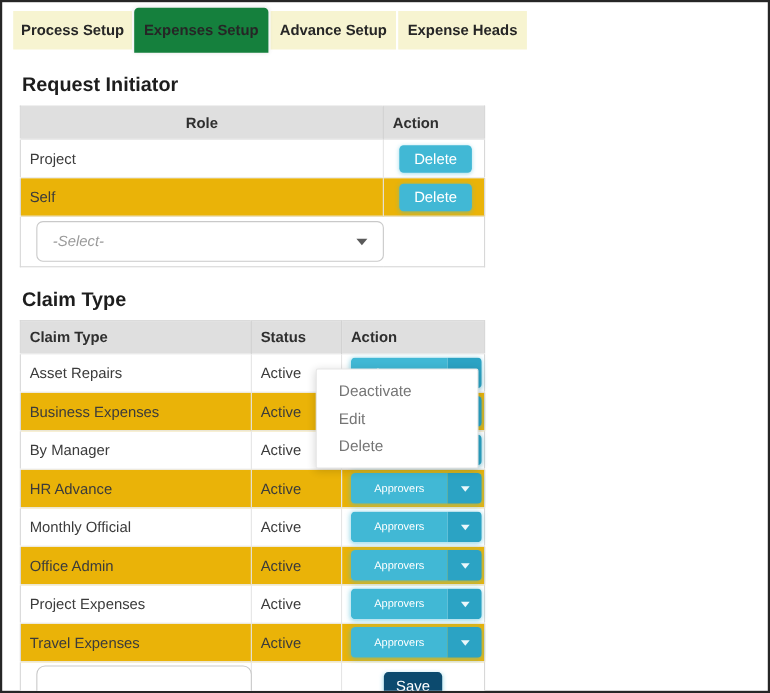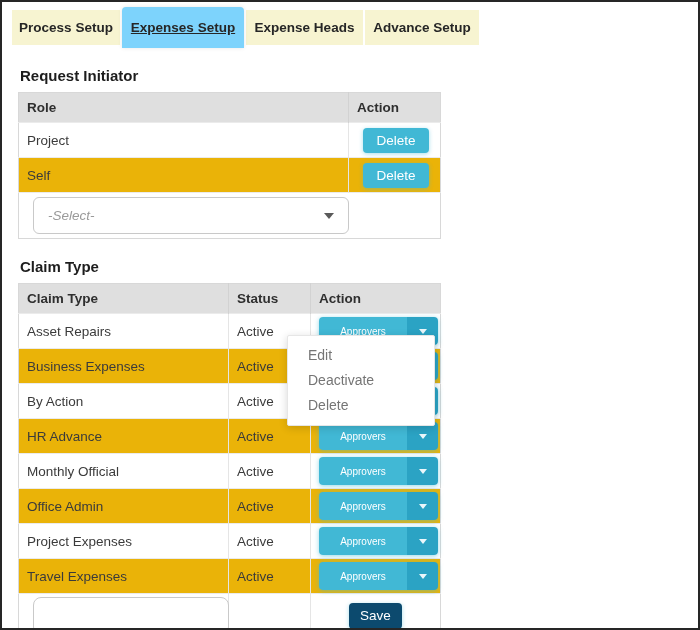--- a/index.html
+++ b/index.html
@@ -12,45 +12,45 @@
   }
 
   
   .tabbar{ display:flex; gap:2px; padding:8px 0 0 10px; height:46px; }
   .tab{
     background:#f7f4d1; color:#262626; font-weight:bold; font-size:13.5px;
     height:35px; line-height:35px; text-align:center; cursor:pointer; white-space:nowrap;
   }
   .tab.t0{ width:108px; } .tab.t1{ width:122px; } .tab.t2{ width:114px; } .tab.t3{ width:117px; }
   .tab.active{
-    background:#7dd3fc; height:41px; line-height:41px; margin-top:-3px;
+    background:#15803d; height:41px; line-height:41px; margin-top:-3px;
     border-radius:4px 4px 0 0; box-shadow:0 0 4px rgba(0,0,0,.10);
-    position:relative; z-index:2;text-decoration:underline;
+    position:relative; z-index:2;
   }
 
   
   .content{ padding:0 0 0 16px; }
-  h3.section{ font-size:15px; color:#1d1d1d; margin:19px 0 8px 2px; }
+  h3.section{ font-size:18px; color:#1d1d1d; margin:19px 0 8px 2px; }
 
   table.tbl{ border-collapse:collapse; width:422px; background:#fff;
              border:1px solid #d8d8d8; table-layout:fixed; }
   table.tbl th{
     background:#dfdfdf; color:#2f2f2f; font-size:13.5px; font-weight:bold;
     text-align:left; height:30px; padding:0 8px; border-right:1px solid #d2d2d2;
   }
   table.tbl th:last-child{ border-right:none; }
   table.tbl td{
     font-size:13.5px; color:#3b3b3b; height:35px; padding:0 8px;
     border-top:1px solid #ebebeb; border-right:1px solid #e5e5e5;
   }
   table.tbl td:last-child{ border-right:none; }
   table.tbl tbody tr.alt{ background:#eab308; }
 
   
-  .tbl-roles .col-role{ width:330px; } .tbl-roles .col-action{ width:92px; }
+  .tbl-roles .col-role{ width:330px;text-align:center; } .tbl-roles .col-action{ width:92px; }
   .tbl-roles td.action-cell{ padding-left:14px; }
   .tbl-roles tr.select-row td{ height:46px; }
 
   .btn-delete{
     display:inline-block; width:66px; height:25px; line-height:25px; text-align:center;
     background:#41b8d5; color:#fff; font-size:13.5px; border:none; border-radius:4px;
     cursor:pointer; box-shadow:0 1px 4px rgba(65,184,213,.45);
     font-family:"Liberation Sans", sans-serif;
   }
 
@@ -104,22 +104,22 @@
     line-height:25px; cursor:pointer; }
 </style>
 </head>
 <body>
 
 <div class="viewport">
 
   <div class="tabbar">
     <div class="tab t0">Process Setup</div>
     <div class="tab t1 active">Expenses Setup</div>
+    <div class="tab t2">Advance Setup</div>
     <div class="tab t3">Expense Heads</div>
-    <div class="tab t2">Advance Setup</div>
   </div>
 
   <div class="content">
 
     <h3 class="section">Request Initiator</h3>
 
     <table class="tbl tbl-roles">
       <thead>
         <tr>
           <th class="col-role">Role</th>
@@ -179,21 +179,21 @@
           <td>
             <span class="split-btn">
               <span class="split-main">Approvers</span>
               <span class="split-caret">
                   <span class="tri-white"></span>
                 </span>
             </span>
           </td>
         </tr>
         <tr>
-          <td>By Action</td>
+          <td>By Manager</td>
           <td>Active</td>
           <td>
             <span class="split-btn">
               <span class="split-main">Approvers</span>
               <span class="split-caret">
                   <span class="tri-white"></span>
                 </span>
             </span>
           </td>
         </tr>
@@ -265,18 +265,18 @@
           <td>
             <button class="btn-save">Save</button>
           </td>
         </tr>
       </tbody>
     </table>
 
   </div>
 
   <div class="menu">
+    <div class="menu-item">Deactivate</div>
     <div class="menu-item">Edit</div>
-    <div class="menu-item">Deactivate</div>
     <div class="menu-item">Delete</div>
   </div>
 
 </div>
 
 </body></html>

